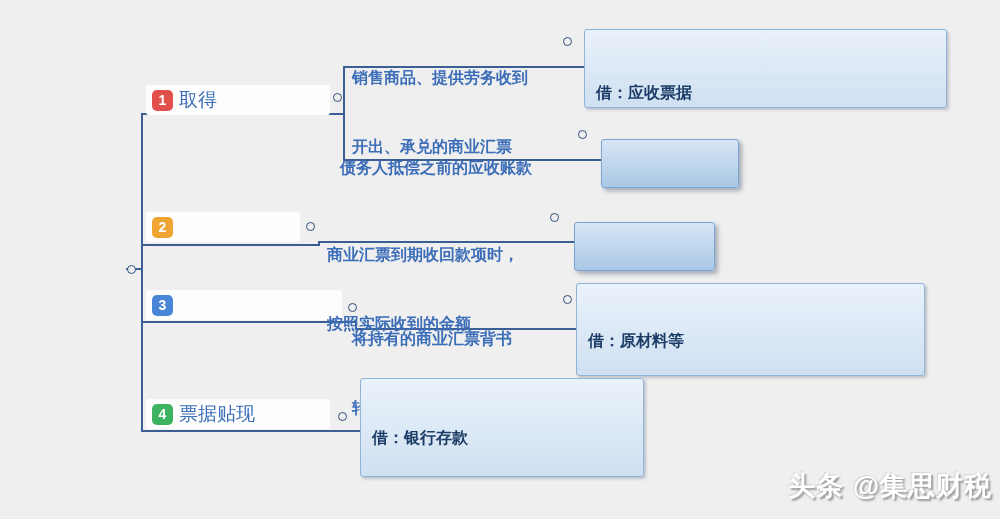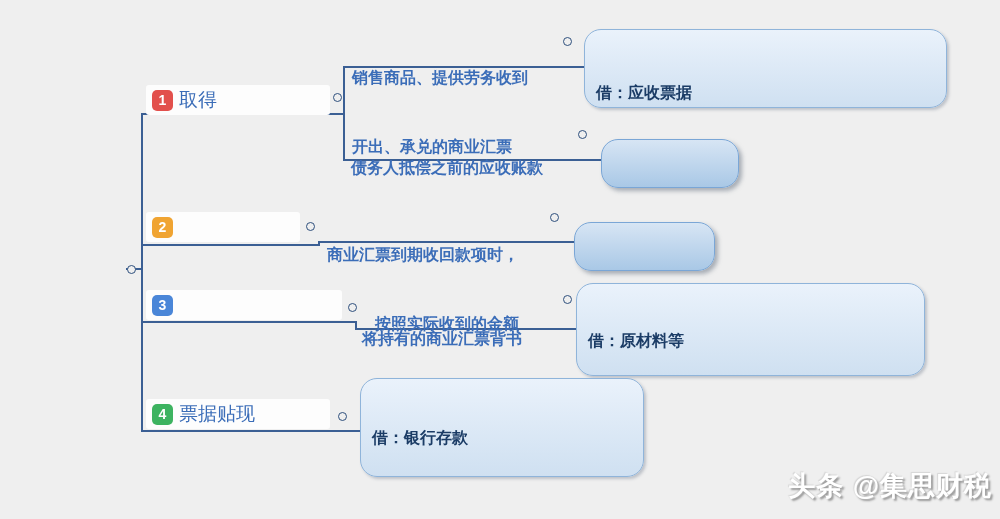--- a/index.html
+++ b/index.html
@@ -16,21 +16,21 @@
   .root div { font-size:19px; font-weight:bold; font-style:italic; color:#3b6db8; line-height:25px; white-space:nowrap; }
 
   .branch { position:absolute; display:flex; align-items:center; gap:6px; height:30px;
             background:#fdfdfd; border-radius:3px; padding:0 10px 0 6px; }
   .badge  { width:21px; height:21px; border-radius:5px; color:#fff; font-weight:bold; font-size:14px;
             display:flex; align-items:center; justify-content:center; flex:0 0 auto; }
   .blabel { font-size:19px; font-weight:normal; color:#3b6db8; white-space:nowrap; }
 
   .cond { position:absolute; font-size:16px; font-weight:bold; color:#3b6db8; line-height:23px; white-space:pre; }
 
-  .ebox { position:absolute; box-sizing:border-box; border-radius:17px; font-weight:bold;
+  .ebox { position:absolute; box-sizing:border-box; border-radius:3px; font-weight:bold;
           color:#1b3c66; font-size:16px; white-space:pre; overflow:hidden; }
   .ebox.light { background:linear-gradient(180deg,#eaf2fb 0%,#cfe0f1 100%);
                 border:1px solid #8fb4da; box-shadow:2px 2px 3px rgba(130,140,155,.45); }
   .ebox.dark  { background:linear-gradient(180deg,#d7e5f4 0%,#a9c8e6 100%);
                 border:1px solid #7aa6d6; box-shadow:3px 3px 4px rgba(110,120,135,.55); }
 
   .watermark { position:absolute; right:8px; bottom:15px; font-size:27px; font-weight:bold;
                color:#ffffff; letter-spacing:1px; white-space:nowrap;
                text-shadow:2px 2px 2px #999999, -1px -1px 1px #d6d6d6; }
 </style>
@@ -84,30 +84,30 @@
   <div class="branch" style="left:146px; top:399px; width:168px;">
     <span class="badge" style="background-color: rgb(61, 179, 96);">4</span>
     <span class="blabel">票据贴现</span>
   </div>
 
   <div class="cond" style="left:352px; top:20px;">
     <div>销售商品、提供劳务收到</div>
     <div>开出、承兑的商业汇票</div>
   </div>
 
-  <div class="cond" style="left:351px; top:110px;">
+  <div class="cond" style="left:340px; top:110px;">
     <div>债务人抵偿之前的应收账款</div>
   </div>
 
-  <div class="cond" style="left:327px; top:197px;text-align:right;">
+  <div class="cond" style="left:327px; top:197px;">
     <div>商业汇票到期收回款项时，</div>
     <div>按照实际收到的金额</div>
   </div>
 
-  <div class="cond" style="left:362px; top:281px;">
+  <div class="cond" style="left:352px; top:281px;">
     <div>将持有的商业汇票背书</div>
     <div>转让以取得所需物资</div>
   </div>
 
   <div class="ebox light" style="left:584px; top:29px; width:363px; height:79px; padding:3px 11px; line-height:24px;">
     <div>借：应收票据</div>
     
     
   </div>
 

